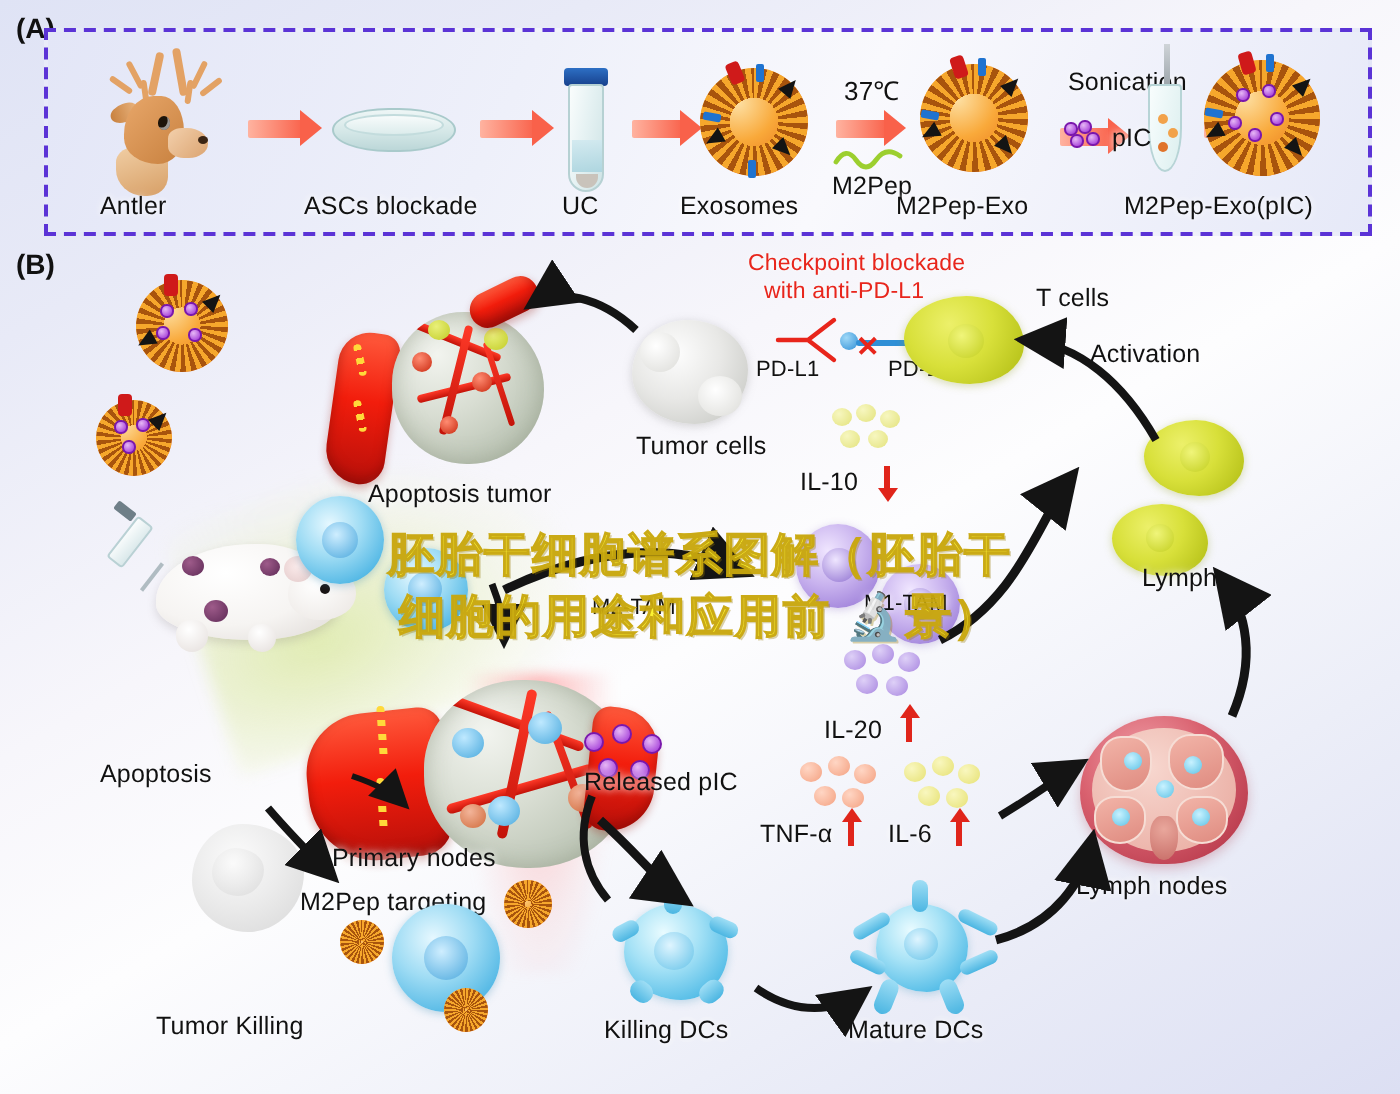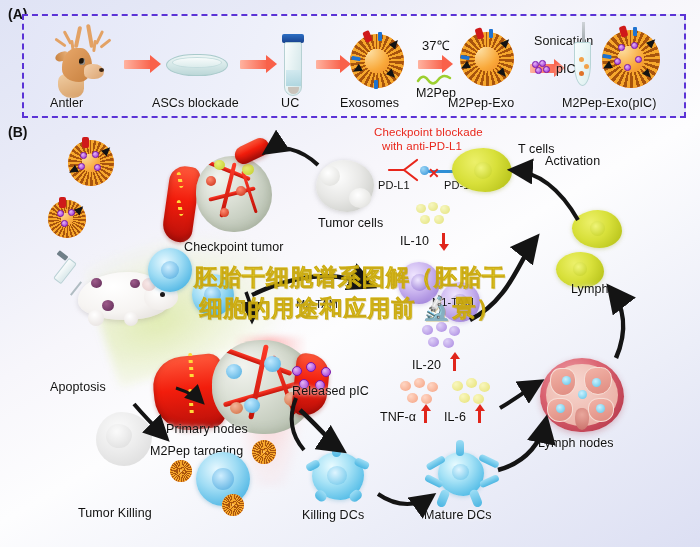--- a/index.html
+++ b/index.html
@@ -554,21 +554,21 @@
         <div class="vessel" style="left:30px; top:6px; width:4px; height:56px; transform:rotate(14deg);"></div>
         <div class="vessel" style="left:52px; top:14px; width:3px; height:44px; transform:rotate(-18deg);"></div>
         <div class="tcellnest" style="left:10px; top:20px; width:10px; height:10px; background:radial-gradient(circle at 38% 32%,#ff8c72,#c9280f);"></div>
         <div class="tcellnest" style="left:40px; top:30px; width:10px; height:10px; background:radial-gradient(circle at 38% 32%,#ff8c72,#c9280f);"></div>
         <div class="tcellnest" style="left:24px; top:52px; width:9px; height:9px; background:radial-gradient(circle at 38% 32%,#ff8c72,#c9280f);"></div>
         <div class="tcellnest" style="left:46px; top:8px; width:12px; height:11px; background:radial-gradient(circle at 38% 32%,#e9f07a,#c2cc26);"></div>
         <div class="tcellnest" style="left:18px; top:4px; width:11px; height:10px; background:radial-gradient(circle at 38% 32%,#e9f07a,#c2cc26);"></div>
       </div>
       <div class="vessel-big" style="left:54px; top:-6px; width:36px; height:18px; border-radius:12px; transform:rotate(-26deg);"></div>
     </div>
-    <div class="lbl" style="left:184px; top:118px;">Checkpoint tumor</div>
+    <div class="lbl" style="left:184px; top:118px;">Apoptosis tumor</div>
 
     <div class="cell-tumorgrey" style="left:316px; top:38px;"></div>
     <div class="lbl" style="left:318px; top:94px;">Tumor cells</div>
 
     <div class="lbl red" style="left:374px; top:4px; font-size:11.5px;">Checkpoint blockade</div>
     <div class="lbl red" style="left:382px; top:18px; font-size:11.5px;">with anti-PD-L1</div>
 
     <svg style="position:absolute; left:386px; top:34px;" width="36" height="28">
       <path d="M3,14 L18,14 M18,14 L31,4 M18,14 L31,24" fill="none" stroke="#e8251b" stroke-width="2.2" stroke-linecap="round"></path>
     </svg>
@@ -576,21 +576,21 @@
     <div class="pd1-stick" style="left:428px; top:48px; width:26px;"></div>
     <div class="xmark" style="left:428px; top:44px;">✕</div>
     <div class="lbl sm" style="left:378px; top:57px;">PD-L1</div>
     <div class="lbl sm" style="left:444px; top:57px;">PD-1</div>
 
     <div class="cell-t" style="left:452px; top:26px; width:60px; height:44px;">
       <div class="nuc" style="left:22px; top:14px; width:18px; height:17px;"></div>
     </div>
     <div class="lbl" style="left:518px; top:20px;">T cells</div>
 
-    <div class="lbl" style="left:545px; top:32px;">Activation</div>
+    <div class="lbl" style="left:545px; top:48px;">Activation</div>
 
     <div class="cell-t" style="left:572px; top:88px; width:50px; height:38px;">
       <div class="nuc" style="left:18px; top:11px; width:15px; height:15px;"></div>
     </div>
     <div class="cell-t" style="left:556px; top:130px; width:48px; height:36px;">
       <div class="nuc" style="left:17px; top:10px; width:14px; height:14px;"></div>
     </div>
     <div class="lbl" style="left:571px; top:160px;">Lymph</div>
 
     <div style="position:absolute; left:414px; top:80px; width:40px; height:28px;">

